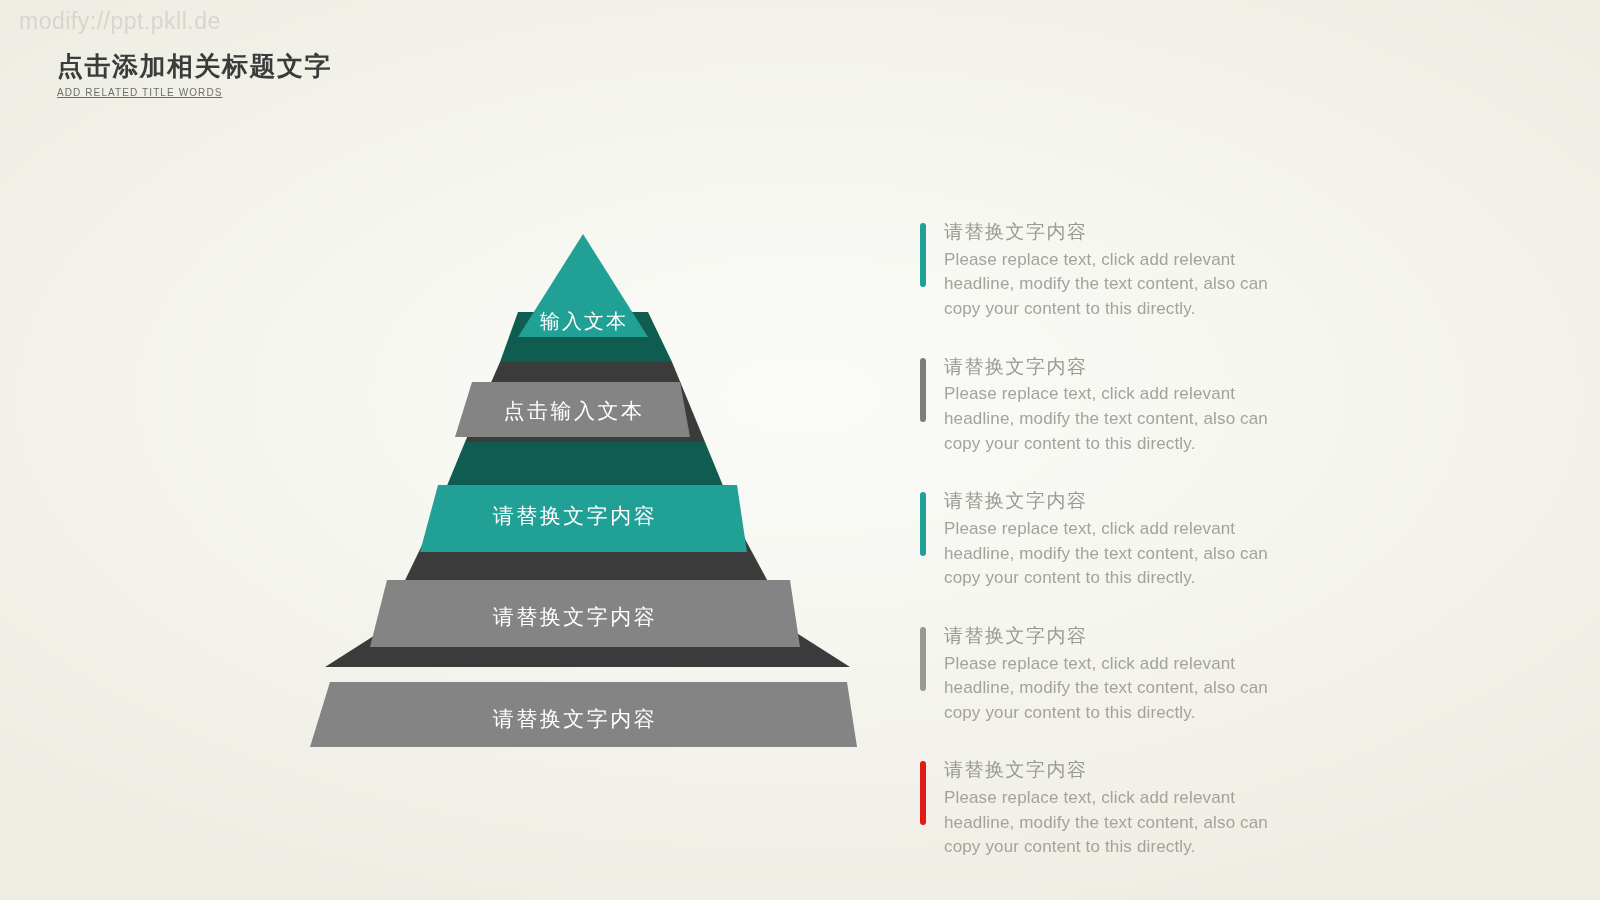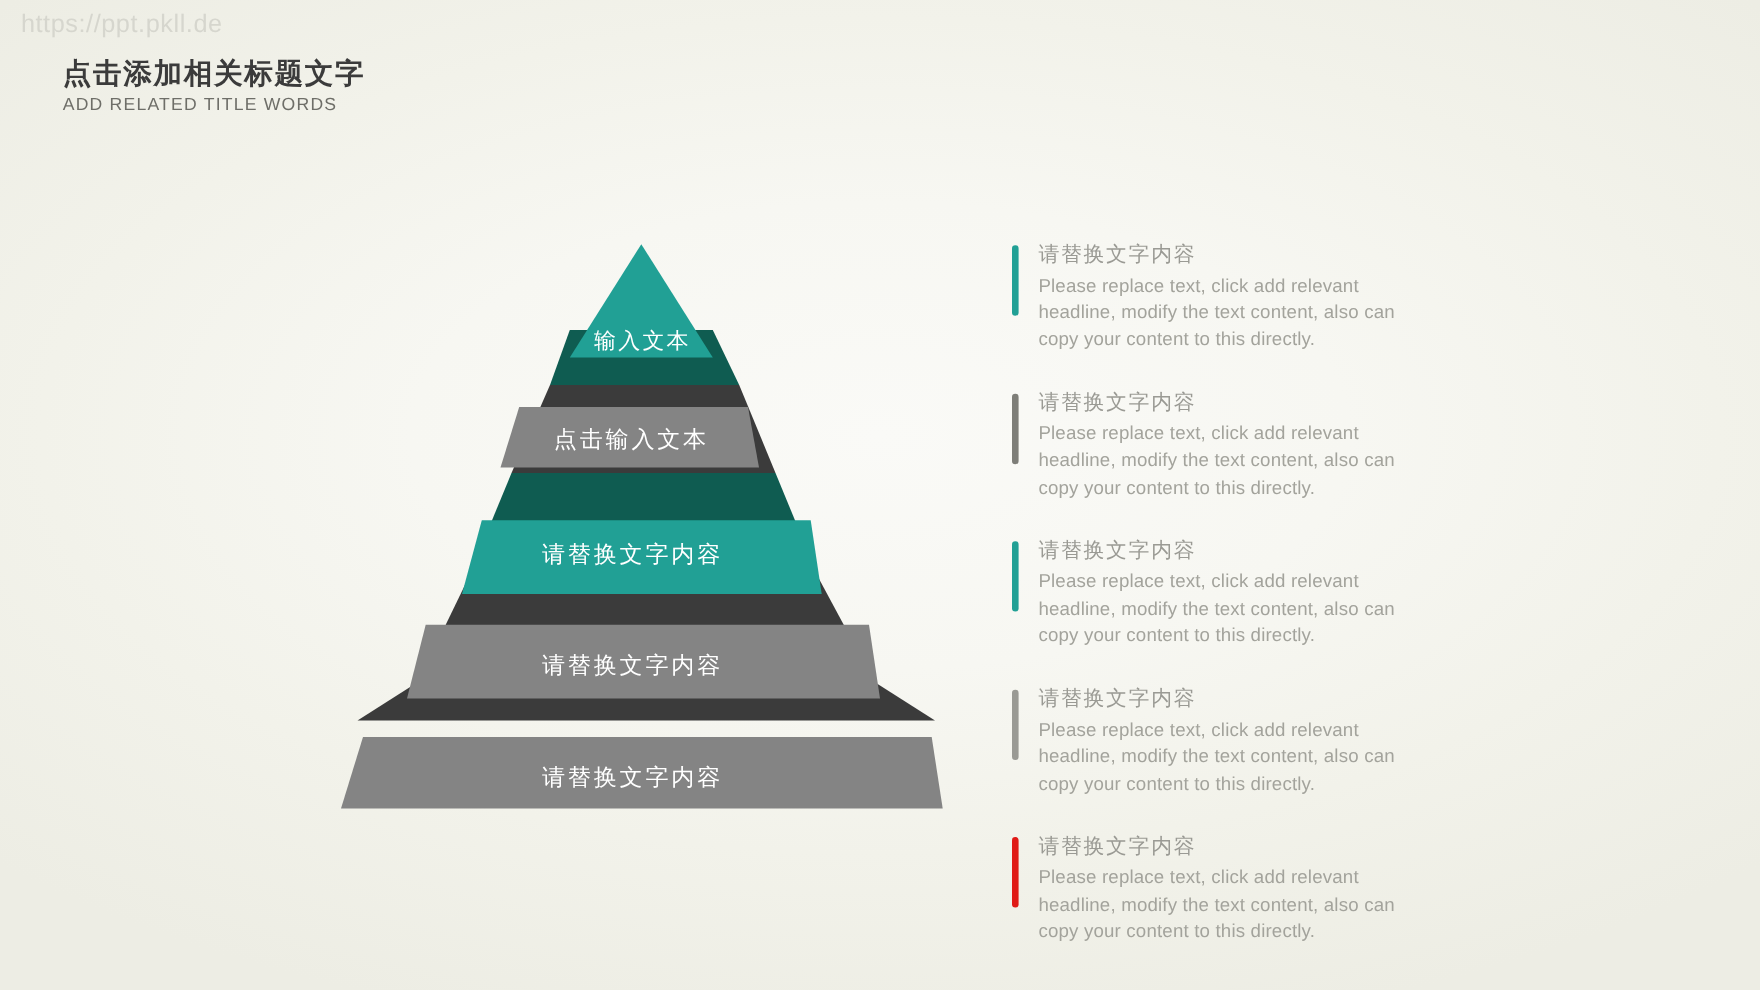--- a/index.html
+++ b/index.html
@@ -20,25 +20,25 @@
     font-size:23px;letter-spacing:.5px;
     color:#D6D6CE;font-weight:400;
     white-space:nowrap;
   }
   #header{position:absolute;left:57px;top:50px;}
   #title-cn{
     font-size:26px;color:#3B3B3B;font-weight:700;
     letter-spacing:1.5px;line-height:1.25;white-space:nowrap;
   }
   #title-en{
-    font-size:16px;color:#6E6E68;font-weight:400;
-    letter-spacing:1.1px;margin-top:4px;white-space:nowrap;
+    font-size:10px;color:#6E6E68;font-weight:400;
+    letter-spacing:1.1px;margin-top:4px;white-space:nowrap;text-decoration:underline;
   }
   
-  #pyramid{position:absolute;left:250px;top:200px;width:680px;height:560px;}
+  #pyramid{position:absolute;left:250px;top:212px;width:680px;height:560px;}
   #pyramid svg{display:block;width:680px;height:560px;overflow:visible;}
   .tier-label{
     fill:#FFFFFF;font-family:"Liberation Sans","DejaVu Sans",sans-serif;
     font-size:21px;letter-spacing:2.5px;text-anchor:middle;
     font-weight:400;
   }
   .tier-label.small{font-size:20px;letter-spacing:2px;}
   
   #list{position:absolute;left:920px;top:220px;width:420px;}
   .item{position:relative;padding-left:24px;margin-bottom:33px;}
@@ -54,21 +54,21 @@
   .item-desc{
     font-size:17px;color:#A3A39C;line-height:1.45;
     margin-top:3px;max-width:336px;letter-spacing:.15px;
   }
 </style>
 </head>
 <body>
 
 <div id="slide">
 
-  <div id="watermark">https://ppt.pkll.de</div>
+  <div id="watermark">modify://ppt.pkll.de</div>
 
   <div id="header">
     <div id="title-cn">点击添加相关标题文字</div>
     <div id="title-en">ADD RELATED TITLE WORDS</div>
   </div>
 
   <div id="pyramid">
     <svg viewBox="0 0 680 560" xmlns="http://www.w3.org/2000/svg">
 
       <polygon points="130,420 545,420 600,455 75,455" fill="#3B3B3B"></polygon>

